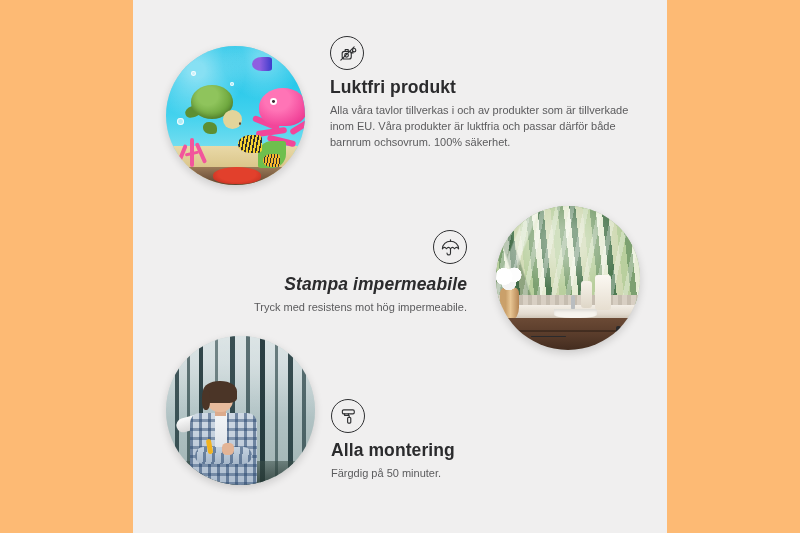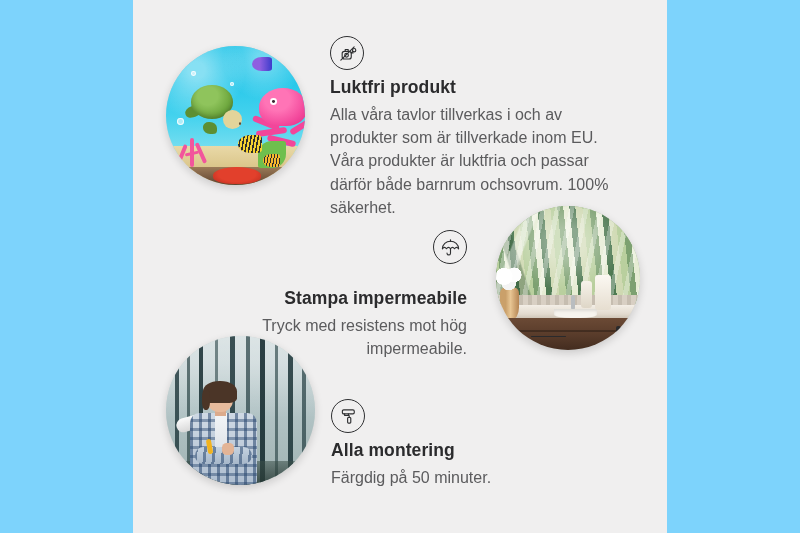--- a/index.html
+++ b/index.html
@@ -10,21 +10,21 @@
     width: 800px;
     height: 533px;
     background: #ffffff;
     font-family: "Liberation Sans", sans-serif;
     overflow: hidden;
     position: relative;
   }
   .page {
     position: absolute;
     inset: 0;
-    background: #7dd3fc;
+    background: #fdba74;
   }
   .panel {
     position: absolute;
     left: 133px;
     top: 0;
     width: 534px;
     height: 533px;
     background: #f0efef;
   }
 
@@ -317,32 +317,32 @@
   }
   .icon-circle svg { display: block; }
   .f-title {
     font-size: 17.5px;
     font-weight: bold;
     color: #2b2b2d;
     margin: 7px 0 5px 0;
     letter-spacing: .1px;
   }
   .f-body {
-    font-size: 16px;
+    font-size: 11px;
     line-height: 1.45;
     color: #5b5b5d;
   }
 
   
   .block1 { left: 330px; top: 36px; width: 300px; }
 
   
   .block2 { left: 170px; top: 230px; width: 297px; text-align: right; }
   .block2 .icon-row { display: flex; justify-content: flex-end; }
-  .block2 .f-title { margin-top: 24px; }
+  .block2 .f-title { margin-top: 10px; font-style: italic; }
 
   
   .block3 { left: 331px; top: 399px; width: 280px; }
 </style>
 </head>
 <body>
 
 <div class="page">
   <div class="panel"></div>
 

